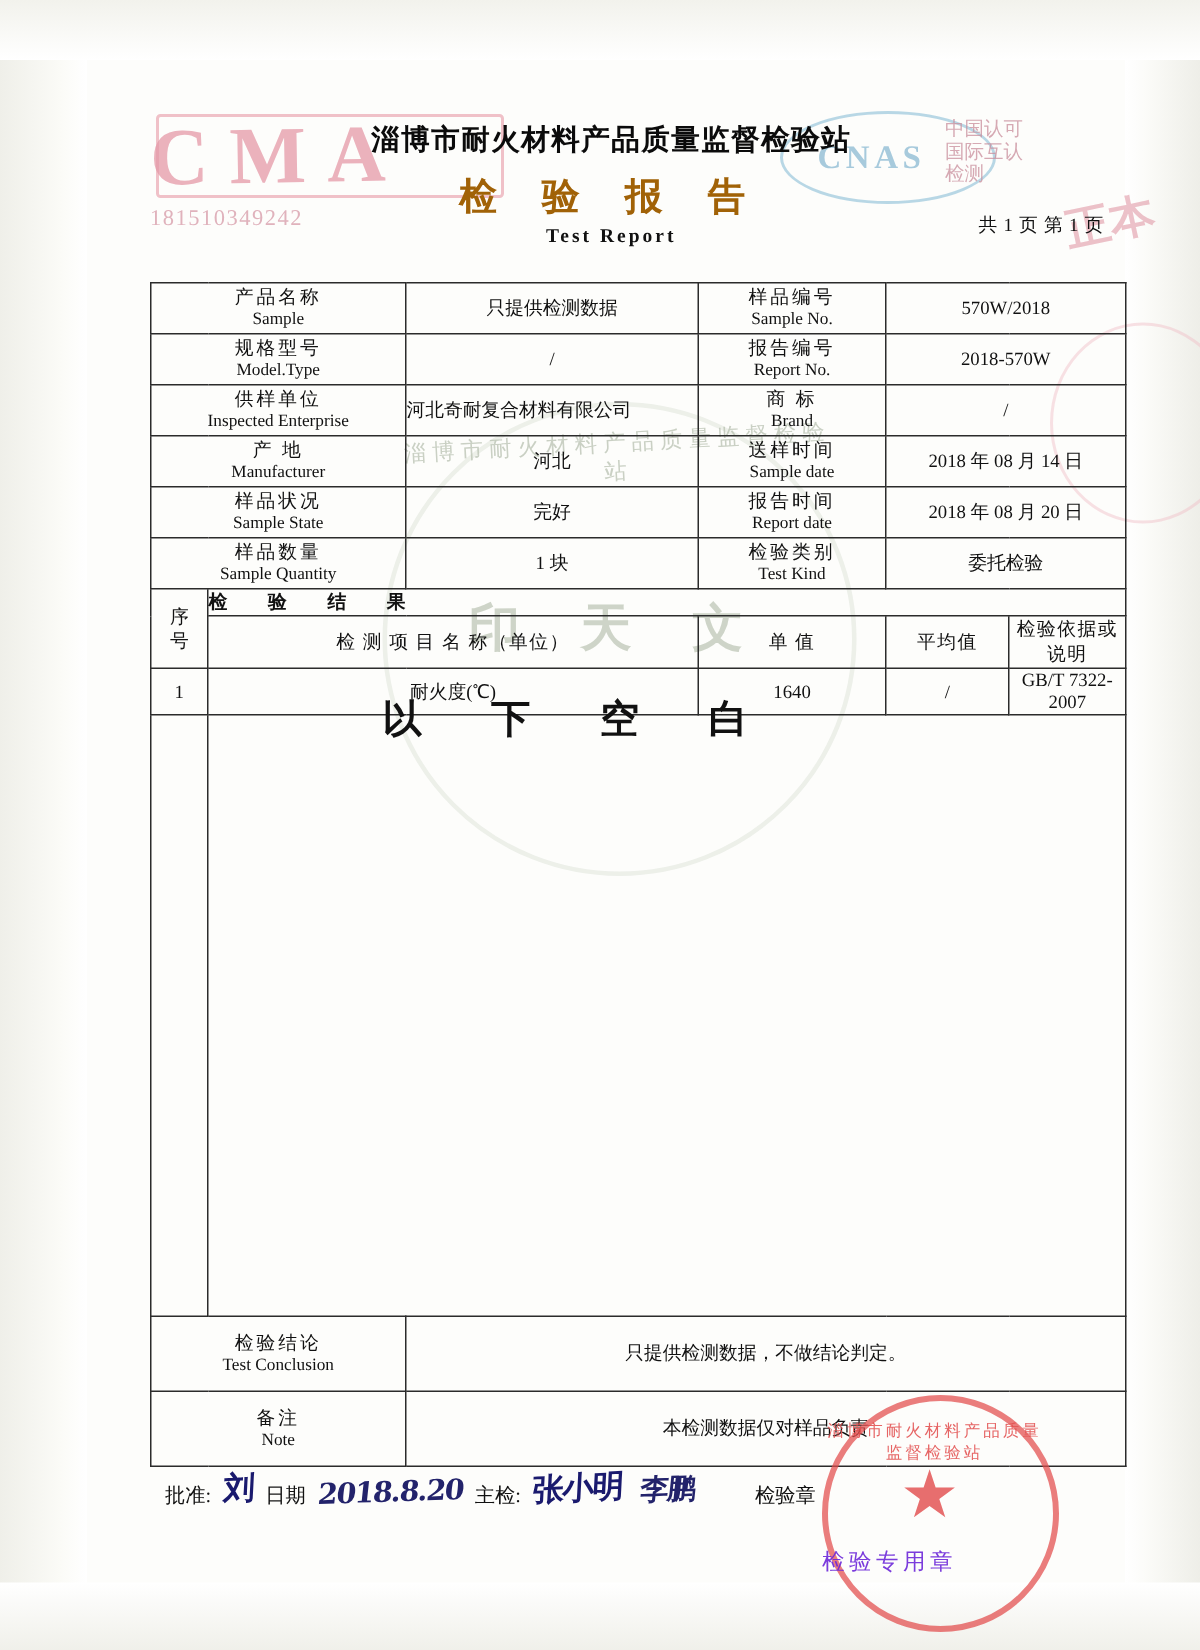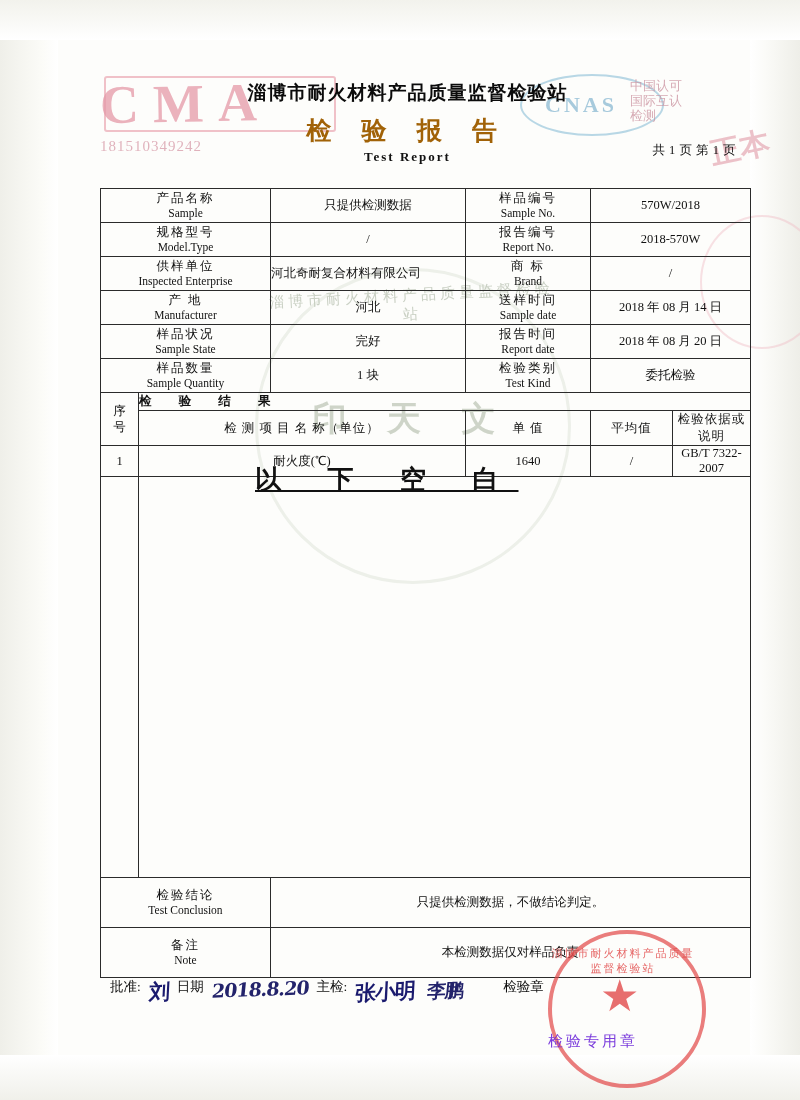--- a/index.html
+++ b/index.html
@@ -315,33 +315,32 @@
     padding: 7px 0;
   }
   .blank-note {
     position: absolute;
     left: 255px;
     top: 462px;
     font-size: 26px;
     font-weight: bold;
     letter-spacing: 20px;
     color: #111;
-    text-decoration: underline;
   }
   .big-blank { height: 400px; }
 
   
   .sig-row {
     position: absolute;
     left: 110px;
     top: 978px;
     width: 560px;
     font-size: 13.5px;
     display: flex;
-    align-items: flex-start;
+    align-items: flex-end;
     gap: 4px;
   }
   .sig-label { white-space: nowrap; }
   .handwrite {
     font-family: "DejaVu Serif", serif;
     font-size: 21px;
     color: #1a1a6e;
     transform: rotate(-3deg) skewX(-6deg);
     letter-spacing: -1px;
     margin: 0 4px;

